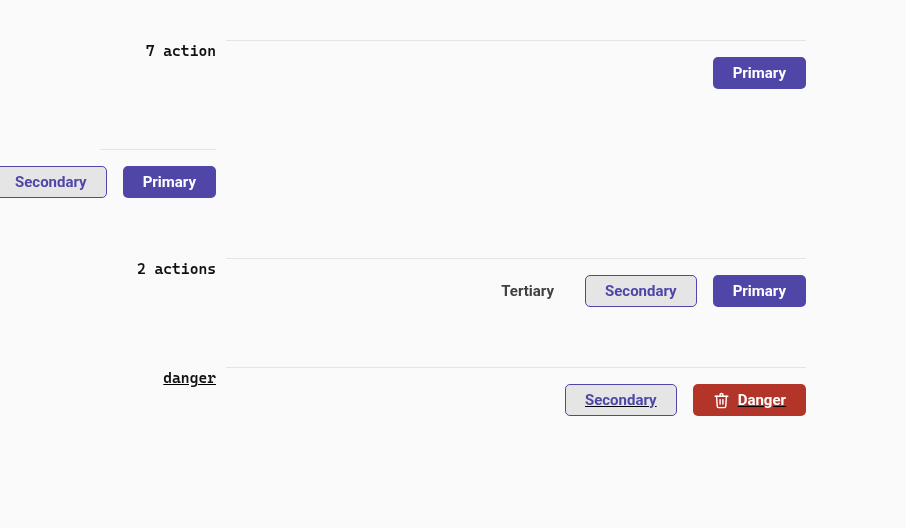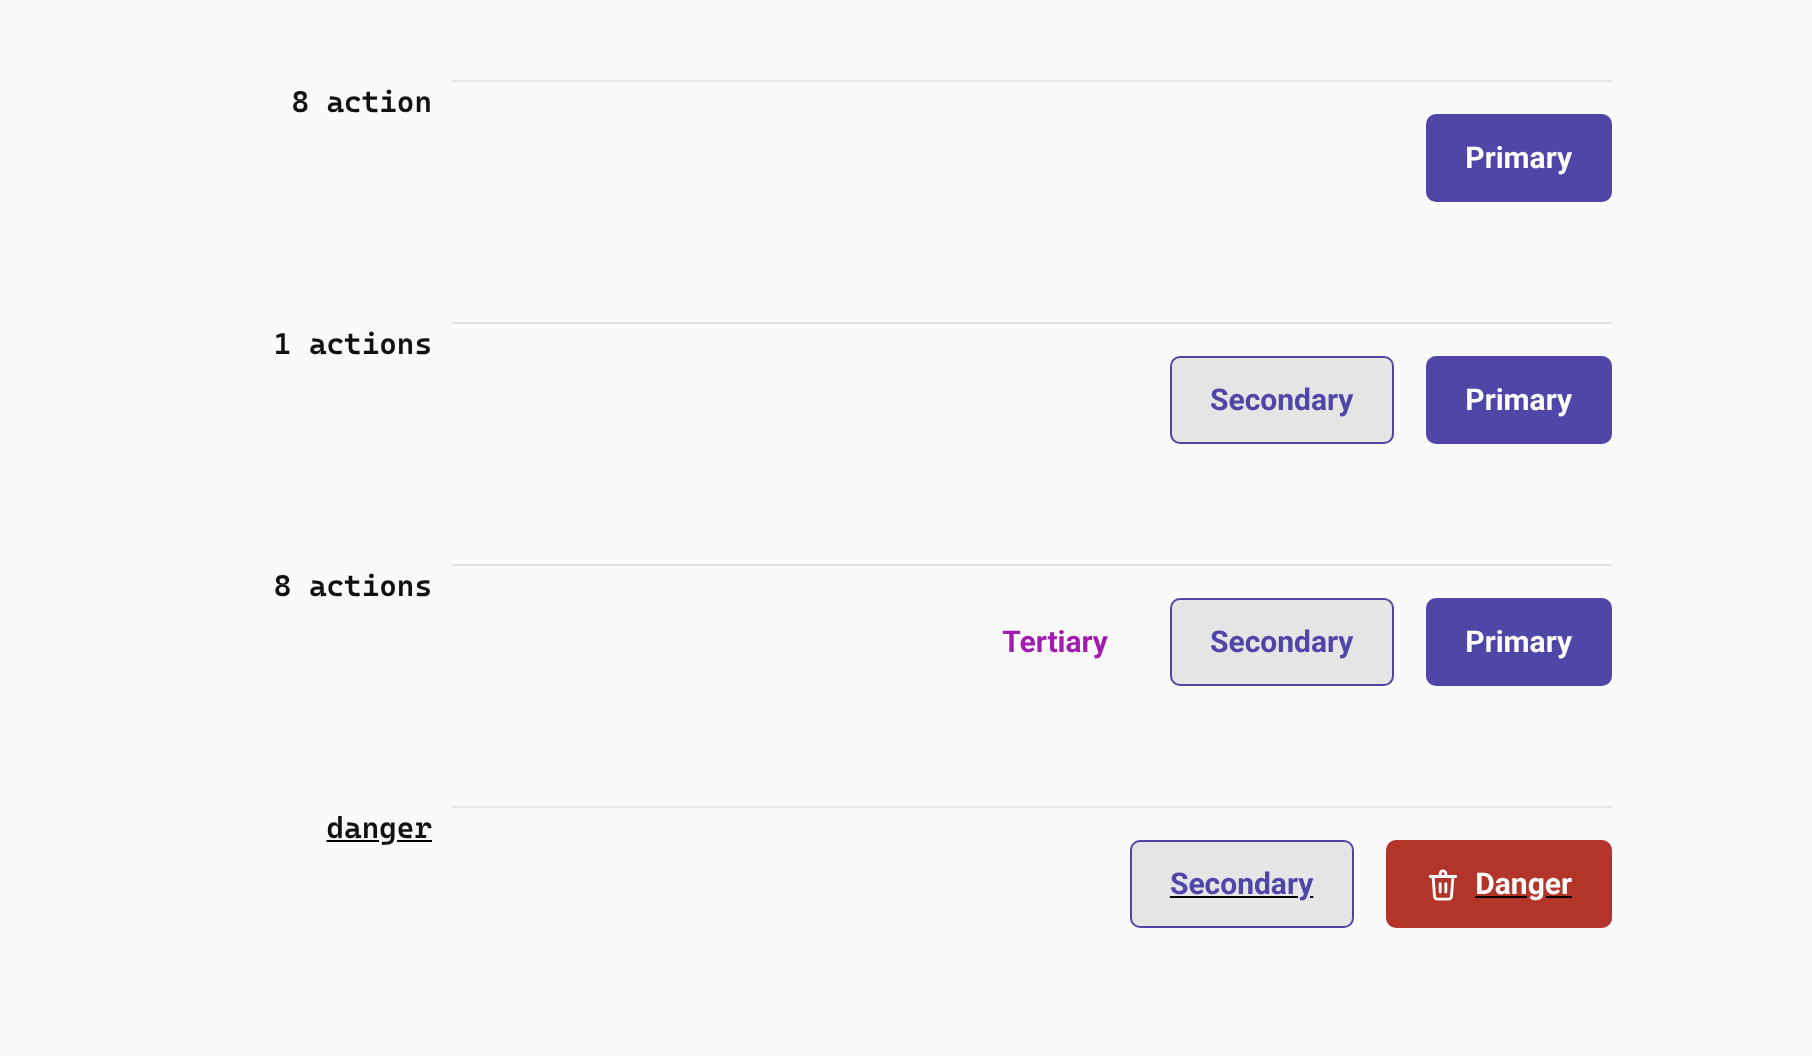--- a/index.html
+++ b/index.html
@@ -30,21 +30,21 @@
     padding-top: 16px;
     display: flex;
     justify-content: flex-end;
     align-items: center;
     gap: 16px;
   }
   .btn {
     font-family: -apple-system, BlinkMacSystemFont, "Segoe UI", Roboto, Helvetica, Arial, sans-serif;
     font-size: 15px;
     font-weight: 700;
-    height: 44px;
+    height: 32px;
     padding: 0 19px;
     border-radius: 5px;
     display: inline-flex;
     align-items: center;
     justify-content: center;
     gap: 8px;
     cursor: pointer;
     border: 1.5px solid transparent;
     line-height: 1;
   }
@@ -52,21 +52,21 @@
     background: #4f46a8;
     color: #fff;
   }
   .btn-secondary {
     background: #e5e5e5;
     border-color: #4f46a8;
     color: #4f46a8;
   }
   .btn-tertiary {
     background: transparent;
-    color: #a21caf;
+    color: #404040;
     border-color: transparent;
     padding: 0 14px;
     justify-content: center;
   }
   .btn-danger {
     background: #b3352a;
     color: #fff;
   }
   .icon-trash {
     width: 17px;
@@ -75,42 +75,41 @@
     stroke-width: 2;
     fill: none;
     stroke-linecap: round;
     stroke-linejoin: round;
   }
 </style>
 </head>
 <body>
 
 <div class="row">
-  <div class="row-label">8 action</div>
+  <div class="row-label">7 action</div>
   <div class="row-content">
     <button class="btn btn-primary">
       <span>Primary</span>
     </button>
   </div>
 </div>
 
 <div class="row">
-  <div class="row-label">1 actions</div>
   <div class="row-content">
     <button class="btn btn-secondary">
       <span>Secondary</span>
     </button>
     <button class="btn btn-primary">
       <span>Primary</span>
     </button>
   </div>
 </div>
 
 <div class="row">
-  <div class="row-label">8 actions</div>
+  <div class="row-label">2 actions</div>
   <div class="row-content">
     <button class="btn btn-tertiary">
       <span>Tertiary</span>
     </button>
     <button class="btn btn-secondary">
       <span>Secondary</span>
     </button>
     <button class="btn btn-primary">
       <span>Primary</span>
     </button>

